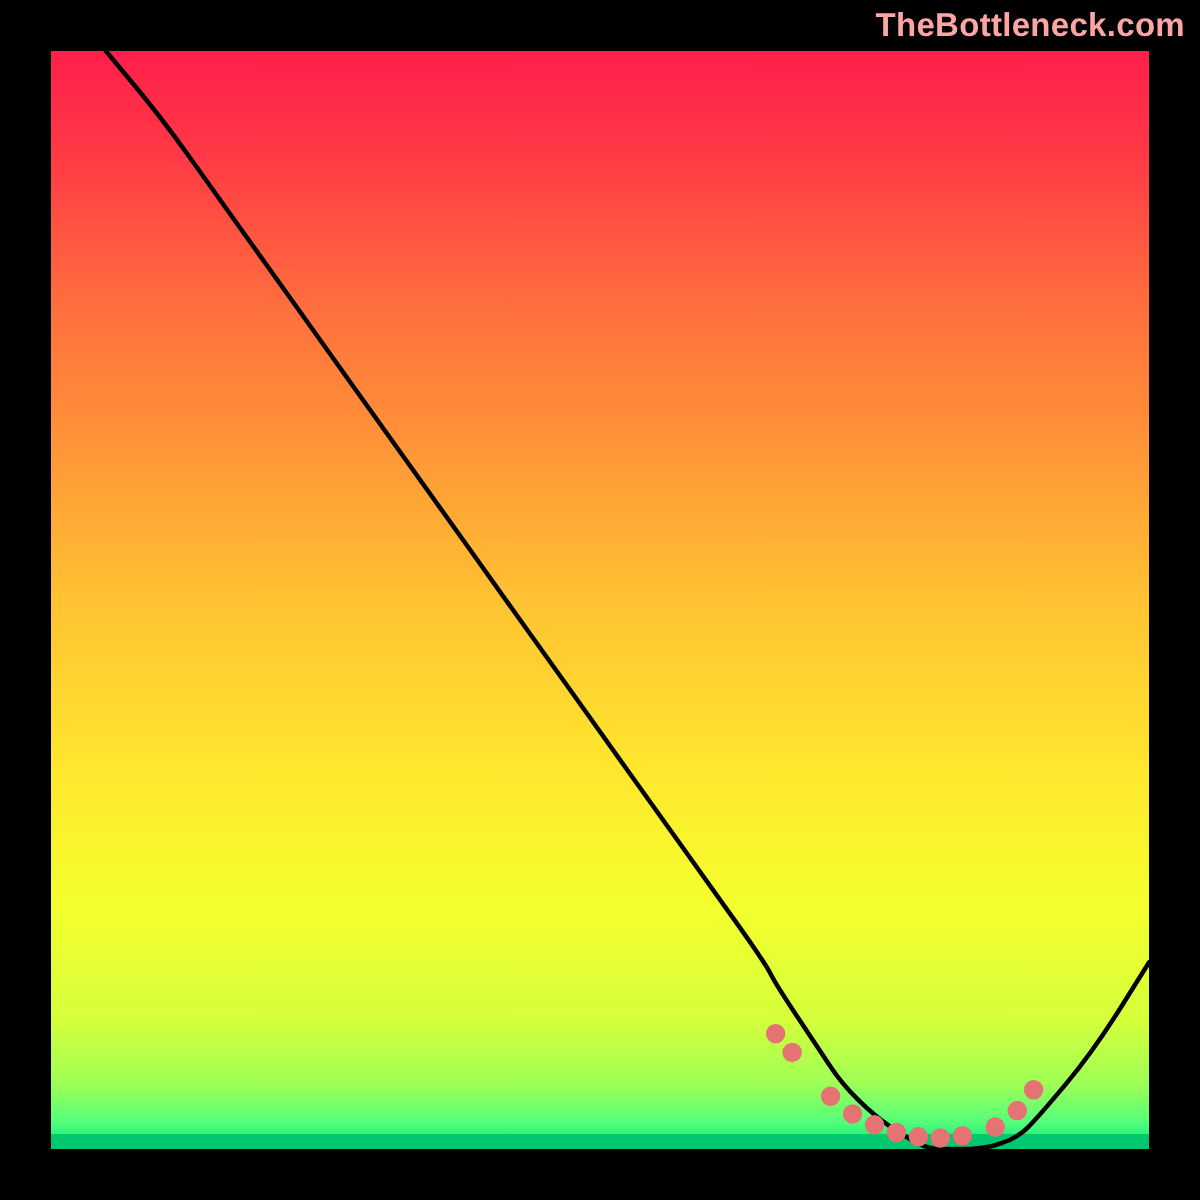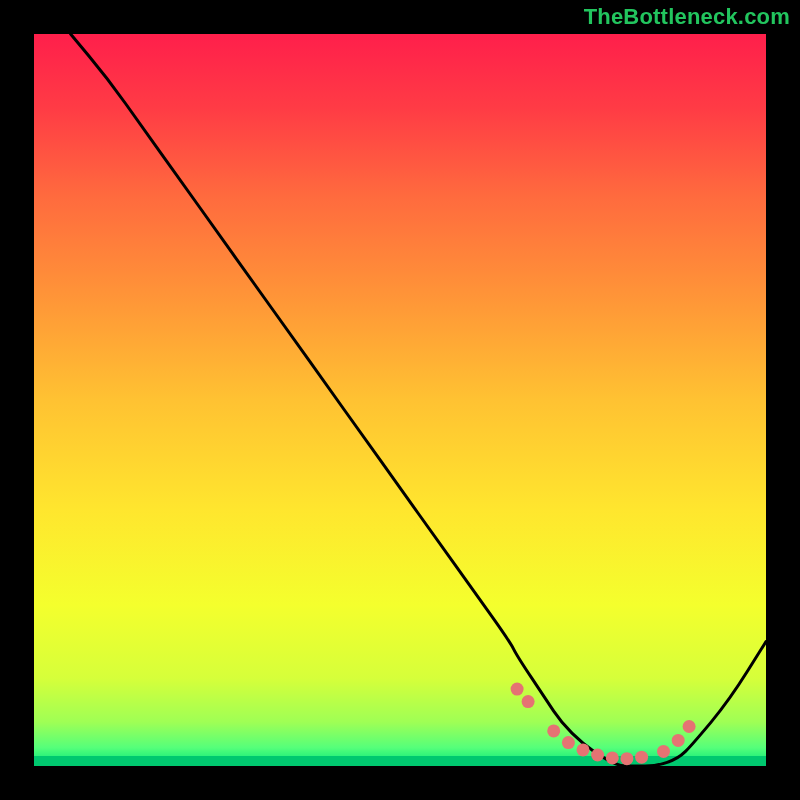--- a/index.html
+++ b/index.html
@@ -20,21 +20,21 @@
     top: 0;
     left: 0;
   }
   .watermark {
     position: absolute;
     top: 4px;
     right: 10px;
     font-family: Arial, Helvetica, sans-serif;
     font-size: 22px;
     font-weight: 600;
-    color: #22c55e;
+    color: #fca5a5;
     letter-spacing: 0.2px;
   }
 </style>
 </head>
 <body>
 
 <div class="stage">
   <svg id="chart-svg" width="800" height="800" viewBox="0 0 800 800">
       <defs>
         <linearGradient id="heat" x1="0" y1="0" x2="0" y2="1">

